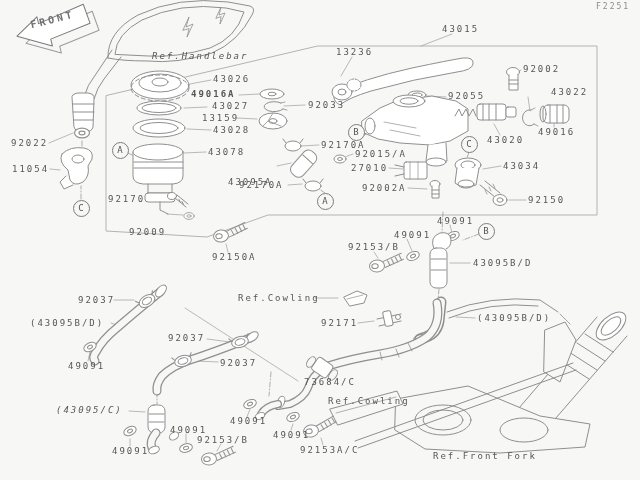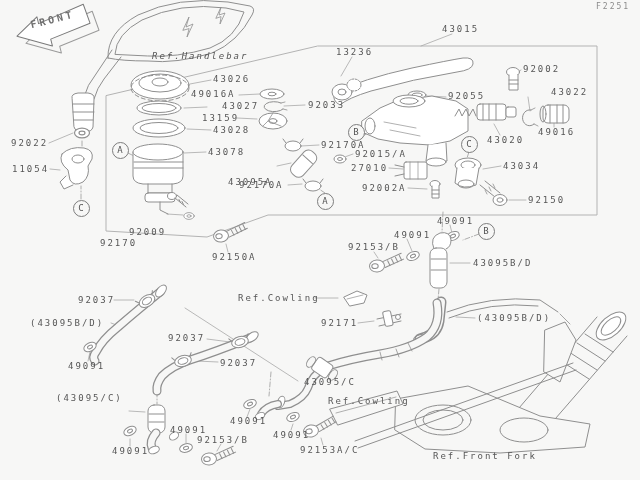--- a/index.html
+++ b/index.html
@@ -355,56 +355,56 @@
   <div style="position:absolute;left:30px;top:14px;transform:rotate(-14deg);
               font-size:10px;font-weight:bold;letter-spacing:3px;color:#6f6f6f;">FRONT</div>
 
   <div class="fiche" style="left:596px;top:3px;">F2251</div>
 
   <div id="labels-layer">
       <div class="plabel" style="left: 442px; top: 25px;">43015</div>
       <div class="plabel" style="left: 336px; top: 48px;">13236</div>
       <div class="plabel" style="left: 523px; top: 65px;">92002</div>
       <div class="plabel" style="left: 213px; top: 75px;">43026</div>
-      <div class="plabel" style="left: 191px; top: 90px;">49016A</div>
-      <div class="plabel" style="left: 222px; top: 102px;">43027</div>
+      <div class="plabel" style="left: 191px; top: 90px; font-weight: bold;">49016A</div>
+      <div class="plabel" style="left: 212px; top: 102px;">43027</div>
       <div class="plabel" style="left: 308px; top: 101px;">92033</div>
       <div class="plabel" style="left: 448px; top: 92px;">92055</div>
       <div class="plabel" style="left: 511px; top: 88px; margin-left: 40px;">43022</div>
       <div class="plabel" style="left: 202px; top: 114px;">13159</div>
       <div class="plabel" style="left: 213px; top: 126px;">43028</div>
       <div class="plabel" style="left: 11px; top: 139px;">92022</div>
       <div class="plabel" style="left: 487px; top: 136px;">43020</div>
       <div class="plabel" style="left: 538px; top: 128px;">49016</div>
       <div class="plabel" style="left: 12px; top: 165px;">11054</div>
       <div class="plabel" style="left: 208px; top: 148px;">43078</div>
       <div class="plabel" style="left: 321px; top: 141px;">92170A</div>
       <div class="plabel" style="left: 228px; top: 162px; margin-top: 16px;">43095A</div>
       <div class="plabel" style="left: 355px; top: 150px;">92015/A</div>
       <div class="plabel" style="left: 351px; top: 164px;">27010</div>
       <div class="plabel" style="left: 503px; top: 162px;">43034</div>
       <div class="plabel" style="left: 239px; top: 181px;">92170A</div>
       <div class="plabel" style="left: 362px; top: 184px;">92002A</div>
-      <div class="plabel" style="left: 100px; top: 195px; margin-top: 44px;">92170</div>
+      <div class="plabel" style="left: 108px; top: 195px;">92170</div>
       <div class="plabel" style="left: 528px; top: 196px;">92150</div>
       <div class="plabel" style="left: 129px; top: 228px;">92009</div>
       <div class="plabel" style="left: 437px; top: 217px;">49091</div>
       <div class="plabel" style="left: 394px; top: 231px;">49091</div>
       <div class="plabel" style="left: 348px; top: 243px;">92153/B</div>
       <div class="plabel" style="left: 212px; top: 253px;">92150A</div>
       <div class="plabel" style="left: 473px; top: 259px;">43095B/D</div>
       <div class="plabel" style="left: 78px; top: 296px;">92037</div>
       <div class="plabel" style="left: 30px; top: 319px;">(43095B/D)</div>
       <div class="plabel" style="left: 477px; top: 314px;">(43095B/D)</div>
       <div class="plabel" style="left: 321px; top: 319px;">92171</div>
       <div class="plabel" style="left: 168px; top: 334px;">92037</div>
       <div class="plabel" style="left: 220px; top: 359px;">92037</div>
       <div class="plabel" style="left: 68px; top: 362px;">49091</div>
-      <div class="plabel" style="left: 304px; top: 378px;">43095/C</div>
-      <div class="plabel" style="left: 56px; top: 394px;">(43095/C)</div>
+      <div class="plabel" style="left: 304px; top: 378px;">73684/C</div>
+      <div class="plabel" style="left: 56px; top: 406px; font-style: italic;">(43095/C)</div>
       <div class="plabel" style="left: 230px; top: 417px;">49091</div>
       <div class="plabel" style="left: 170px; top: 426px;">49091</div>
       <div class="plabel" style="left: 273px; top: 431px;">49091</div>
       <div class="plabel" style="left: 197px; top: 436px;">92153/B</div>
       <div class="plabel" style="left: 300px; top: 446px;">92153A/C</div>
       <div class="plabel" style="left: 112px; top: 447px;">49091</div>
       <div class="reflabel" style="left: 152px; top: 52px; font-style: italic;">Ref.Handlebar</div>
       <div class="reflabel" style="left: 238px; top: 294px;">Ref.Cowling</div>
       <div class="reflabel" style="left: 328px; top: 397px;">Ref.Cowling</div>
       <div class="reflabel" style="left: 433px; top: 452px;">Ref.Front Fork</div>

